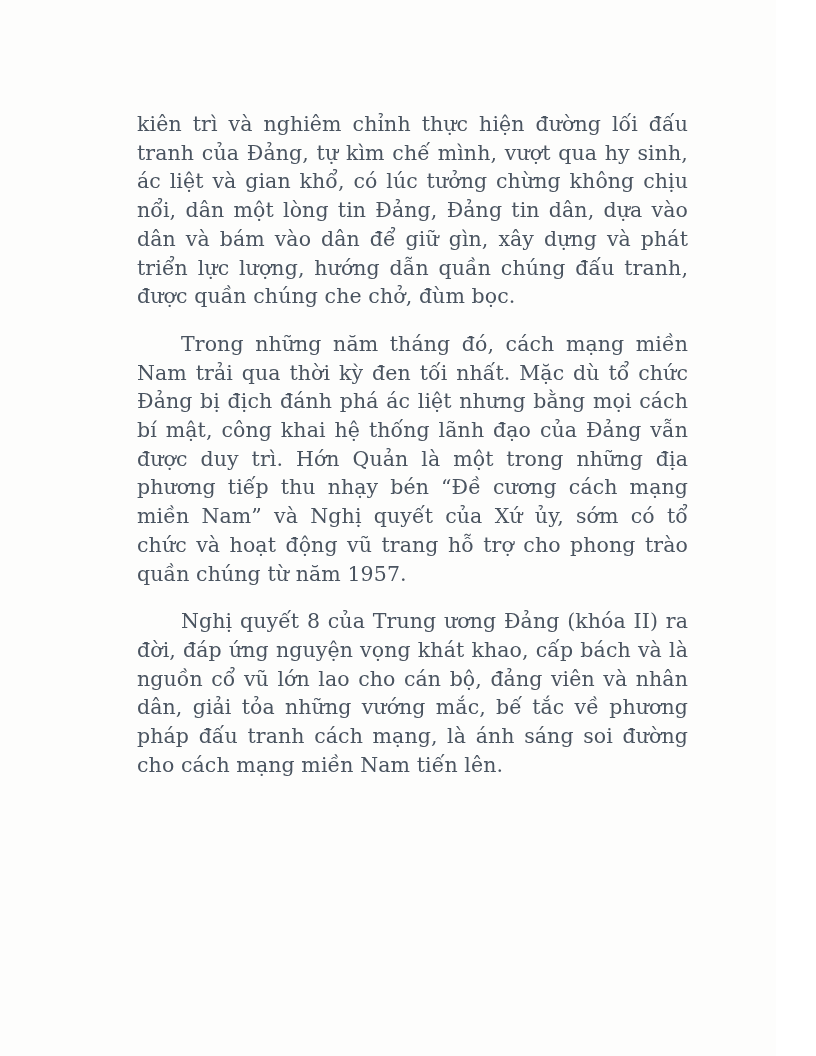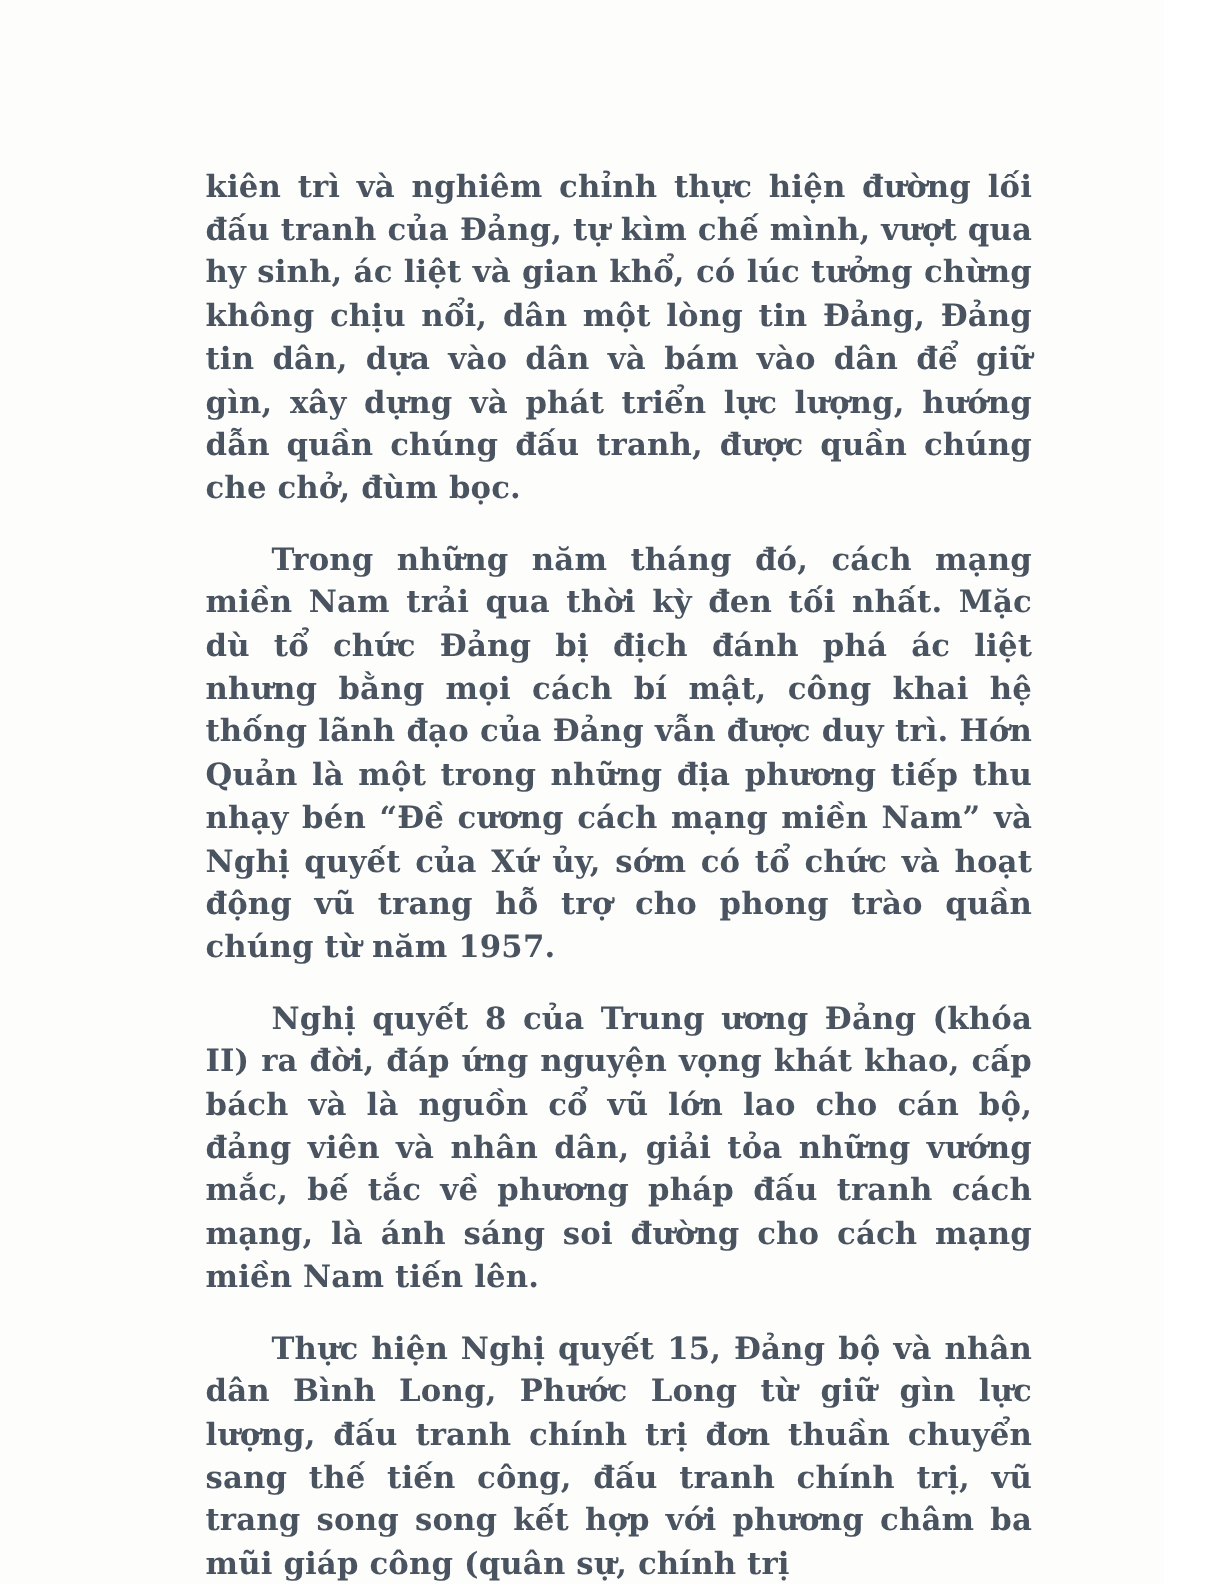--- a/index.html
+++ b/index.html
@@ -11,21 +11,20 @@
     height: 1056px;
     background: #ffffff;
     font-family: "DejaVu Serif", "Liberation Serif", serif;
     overflow: hidden;
   }
   .book-page {
     position: relative;
     width: 776px;
     height: 1056px;
     background: var(--paper, #fdfdfc);
-    font-weight: bold;
   }
   .text-block {
     position: absolute;
     left: 137px;
     top: 110px;
     width: 551px;
   }
   .text-block p {
     margin: 0 0 19px 0;
     text-align: justify;
@@ -43,15 +42,14 @@
   }
 </style>
 </head>
 <body style="--paper: #fdfdfc; --ink: #4a5460;">
 
 <div class="book-page">
   <div class="text-block">
     <p>kiên trì và nghiêm chỉnh thực hiện đường lối đấu tranh của Đảng, tự kìm chế mình, vượt qua hy sinh, ác liệt và gian khổ, có lúc tưởng chừng không chịu nổi, dân một lòng tin Đảng, Đảng tin dân, dựa vào dân và bám vào dân để giữ gìn, xây dựng và phát triển lực lượng, hướng dẫn quần chúng đấu tranh, được quần chúng che chở, đùm bọc.</p>
     <p class="indent">Trong những năm tháng đó, cách mạng miền Nam trải qua thời kỳ đen tối nhất. Mặc dù tổ chức Đảng bị địch đánh phá ác liệt nhưng bằng mọi cách bí mật, công khai hệ thống lãnh đạo của Đảng vẫn được duy trì. Hớn Quản là một trong những địa phương tiếp thu nhạy bén “Đề cương cách mạng miền Nam” và Nghị quyết của Xứ ủy, sớm có tổ chức và hoạt động vũ trang hỗ trợ cho phong trào quần chúng từ năm 1957.</p>
     <p class="indent">Nghị quyết 8 của Trung ương Đảng (khóa II) ra đời, đáp ứng nguyện vọng khát khao, cấp bách và là nguồn cổ vũ lớn lao cho cán bộ, đảng viên và nhân dân, giải tỏa những vướng mắc, bế tắc về phương pháp đấu tranh cách mạng, là ánh sáng soi đường cho cách mạng miền Nam tiến lên.</p>
-    <p class="indent">Thực hiện Nghị quyết 15, Đảng bộ và nhân dân Bình Long, Phước Long từ giữ gìn lực lượng, đấu tranh chính trị đơn thuần chuyển sang thế tiến công, đấu tranh chính trị, vũ trang song song kết hợp với phương châm ba mũi giáp công (quân sự, chính trị</p>
   </div>
 </div>
 
 </body></html>

